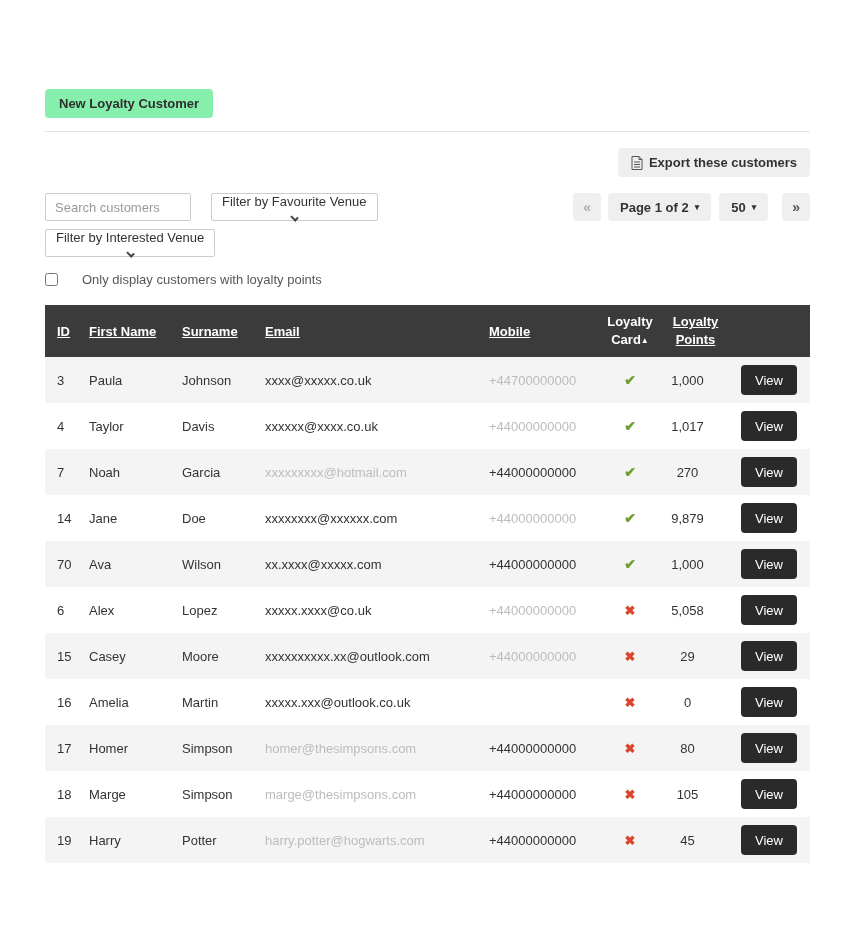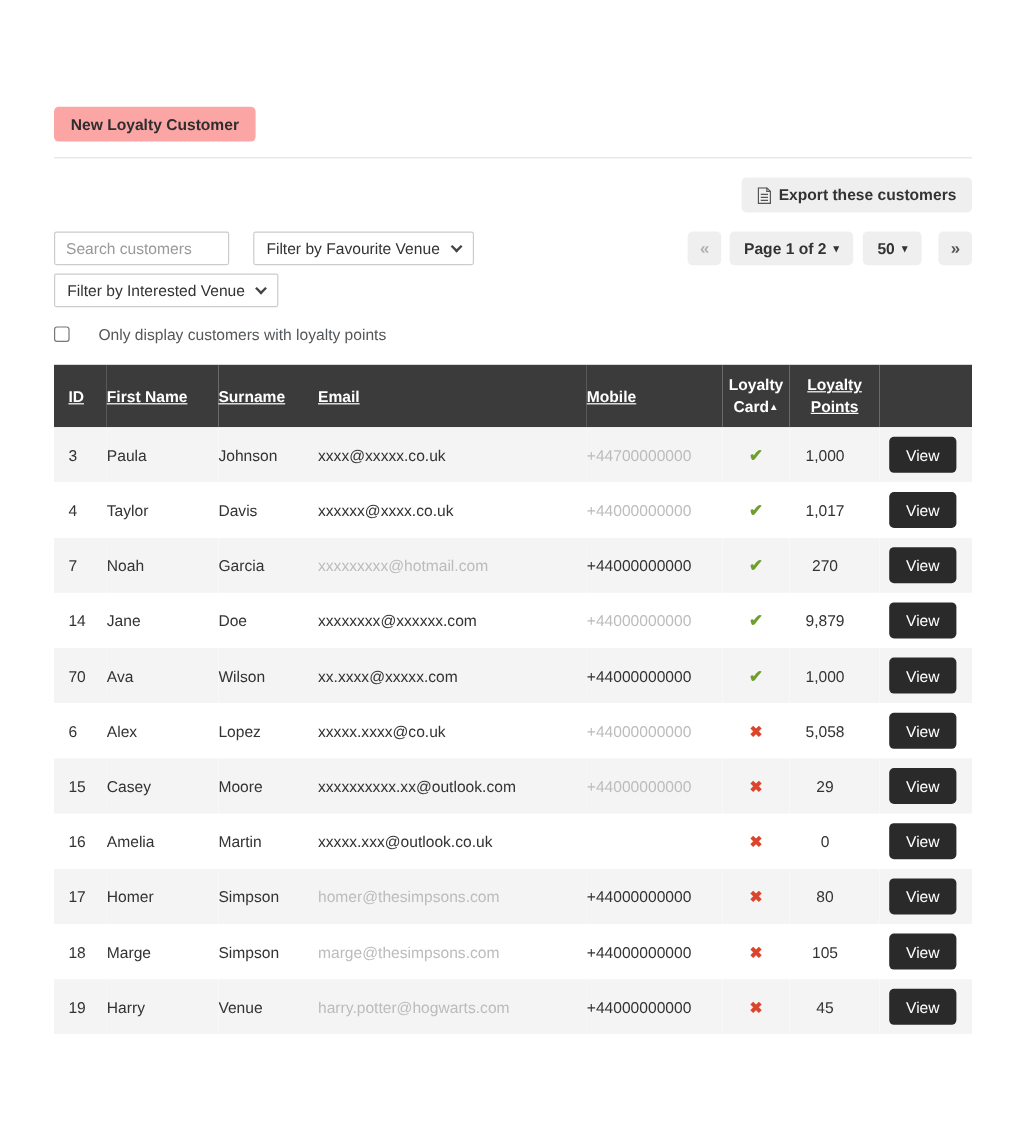--- a/index.html
+++ b/index.html
@@ -1,20 +1,20 @@
 <!DOCTYPE html>
 <html><head>
 <meta charset="utf-8">
 <style>
   * { margin:0; padding:0; box-sizing:border-box; }
   html,body { background:#fff; width:850px; height:934px; font-family:"Liberation Sans", sans-serif; }
   .page { width:765px; margin-left:45px; padding-top:89px; }
 
   .btn-new {
-    display:inline-block; background:#fca5a5; color:#2e2e2e; border:none;
+    display:inline-block; background:#86efac; color:#2e2e2e; border:none;
     font-family:"Liberation Sans", sans-serif; font-weight:bold; font-size:13px;
     padding:7px 14px; border-radius:4px; cursor:pointer;
   }
   .divider { border:none; border-top:1px solid #e4e4e4; margin-top:13px; }
 
   .export-row { margin-top:16px; text-align:right; }
   .btn-export {
     display:inline-flex; align-items:center; gap:6px; background:#efefef; color:#333;
     border:none; font-family:"Liberation Sans", sans-serif; font-weight:bold; font-size:13px;
     padding:7px 13px; border-radius:4px; cursor:pointer;
@@ -24,21 +24,21 @@
   .controls-row { margin-top:16px; display:flex; justify-content:space-between; align-items:flex-start; }
   .controls-left { display:flex; gap:20px; }
   .search-input {
     width:146px; height:28px; border:1px solid #ccc; border-radius:2px;
     font-family:"Liberation Sans", sans-serif; font-size:13px; padding:0 9px; color:#333;
   }
   .search-input::placeholder { color:#999; }
   .fake-select {
     height:28px; border:1px solid #ccc; border-radius:2px; background:#fff;
     display:inline-flex; align-items:center; gap:10px; padding:0 10px;
-    font-size:13px; color:#333; cursor:pointer; white-space:nowrap;
+    font-size:13px; color:#333; cursor:pointer; white-space:nowrap;flex-direction:column;
   }
   .chevron {
     width:7px; height:7px; border-right:2px solid #444; border-bottom:2px solid #444;
     transform:rotate(45deg); margin-top:-4px; display:inline-block;
   }
   .pagination { display:flex; align-items:center; }
   .pg-btn {
     background:#efefef; border:none; border-radius:4px; height:28px;
     font-family:"Liberation Sans", sans-serif; font-size:13px; font-weight:bold; color:#333;
     padding:0 12px; cursor:pointer; display:inline-flex; align-items:center; gap:6px;
@@ -269,21 +269,21 @@
     <td class="c-email"><span class="email-text muted">marge@thesimpsons.com</span></td>
     <td class="c-mobile"><span class="mobile-text">+44000000000</span></td>
     <td class="c-card col-card"><span class="card-glyph cross-icon">✖</span></td>
     <td class="c-points">105</td>
     <td class="c-view"><button class="btn-view">View</button></td>
   </tr>
 
   <tr>
     <td class="c-id">19</td>
     <td class="c-first">Harry</td>
-    <td class="c-sur">Venue</td>
+    <td class="c-sur">Potter</td>
     <td class="c-email"><span class="email-text muted">harry.potter@hogwarts.com</span></td>
     <td class="c-mobile"><span class="mobile-text">+44000000000</span></td>
     <td class="c-card col-card"><span class="card-glyph cross-icon">✖</span></td>
     <td class="c-points">45</td>
     <td class="c-view"><button class="btn-view">View</button></td>
   </tr>
 </tbody>
   </table>
 
 </div>

